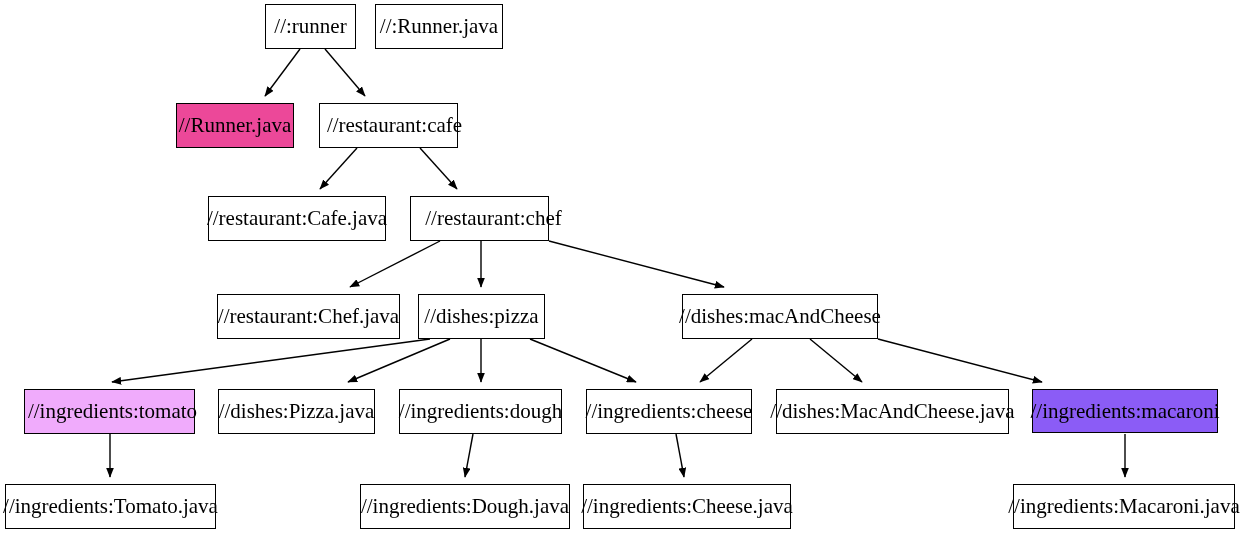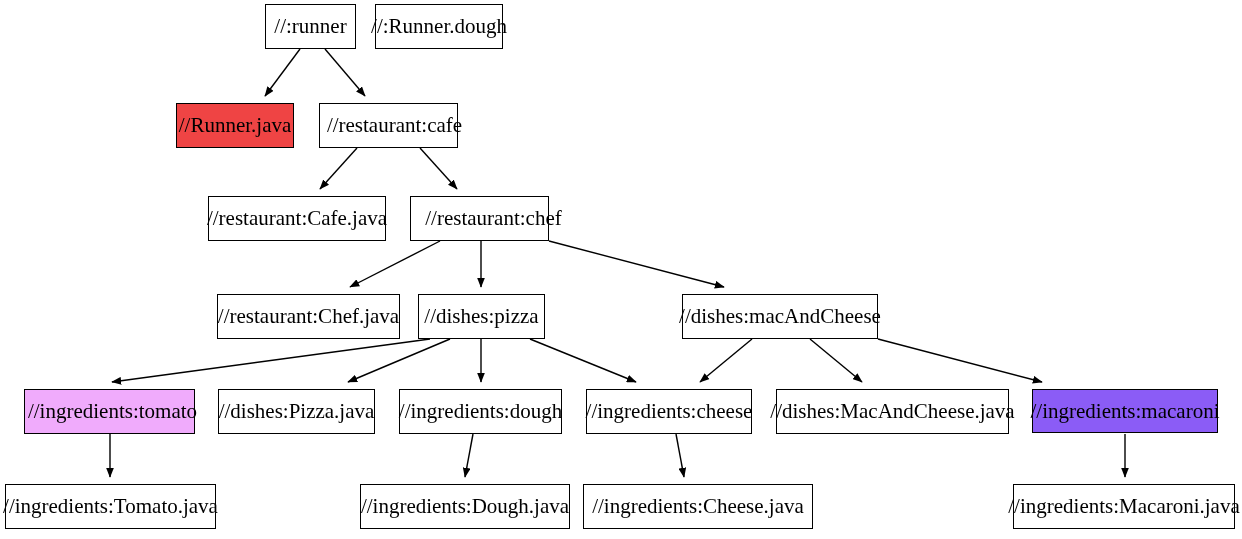--- a/index.html
+++ b/index.html
@@ -73,23 +73,23 @@
         <line x1="676" y1="434" x2="684" y2="477" stroke="#000000" stroke-width="1.4" marker-end="url(#arrowhead)"></line>
         <line x1="1125" y1="434" x2="1125" y2="477" stroke="#000000" stroke-width="1.4" marker-end="url(#arrowhead)"></line>
       </g>
   </svg>
 
   <div id="nodes-group">
       <div class="graph-node" style="left: 265px; top: 4px; width: 91px; height: 45px; border-color: rgb(0, 0, 0); background: rgb(255, 255, 255);">
         <span class="node-label" style="color: rgb(0, 0, 0);">//:runner</span>
       </div>
       <div class="graph-node" style="left: 375px; top: 4px; width: 128px; height: 45px; border-color: rgb(0, 0, 0); background: rgb(255, 255, 255);">
-        <span class="node-label" style="color: rgb(0, 0, 0);">//:Runner.dough</span>
+        <span class="node-label" style="color: rgb(0, 0, 0);">//:Runner.java</span>
       </div>
-      <div class="graph-node" style="left: 176px; top: 103px; width: 118px; height: 45px; border-color: rgb(0, 0, 0); background: #ef4444;">
+      <div class="graph-node" style="left: 176px; top: 103px; width: 118px; height: 45px; border-color: rgb(0, 0, 0); background: #ec4899;">
         <span class="node-label" style="color: rgb(0, 0, 0);">//Runner.java</span>
       </div>
       <div class="graph-node" style="left: 319px; top: 103px; width: 139px; height: 45px; border-color: rgb(0, 0, 0); background: rgb(255, 255, 255); padding-left: 12px;">
         <span class="node-label" style="color: rgb(0, 0, 0);">//restaurant:cafe</span>
       </div>
       <div class="graph-node" style="left: 208px; top: 196px; width: 178px; height: 45px; border-color: rgb(0, 0, 0); background: rgb(255, 255, 255);">
         <span class="node-label" style="color: rgb(0, 0, 0);">//restaurant:Cafe.java</span>
       </div>
       <div class="graph-node" style="left: 410px; top: 196px; width: 139px; height: 45px; border-color: rgb(0, 0, 0); background: rgb(255, 255, 255); padding-left: 28px;">
         <span class="node-label" style="color: rgb(0, 0, 0);">//restaurant:chef</span>
@@ -120,21 +120,21 @@
       </div>
       <div class="graph-node" style="left: 1032px; top: 389px; width: 186px; height: 44px; border-color: rgb(0, 0, 0); background: #8b5cf6;">
         <span class="node-label" style="color: rgb(0, 0, 0);">//ingredients:macaroni</span>
       </div>
       <div class="graph-node" style="left: 5px; top: 484px; width: 211px; height: 45px; border-color: rgb(0, 0, 0); background: rgb(255, 255, 255);">
         <span class="node-label" style="color: rgb(0, 0, 0);">//ingredients:Tomato.java</span>
       </div>
       <div class="graph-node" style="left: 360px; top: 484px; width: 210px; height: 45px; border-color: rgb(0, 0, 0); background: rgb(255, 255, 255);">
         <span class="node-label" style="color: rgb(0, 0, 0);">//ingredients:Dough.java</span>
       </div>
-      <div class="graph-node" style="left: 583px; top: 484px; width: 230px; height: 45px; border-color: rgb(0, 0, 0); background: rgb(255, 255, 255);">
+      <div class="graph-node" style="left: 583px; top: 484px; width: 208px; height: 45px; border-color: rgb(0, 0, 0); background: rgb(255, 255, 255);">
         <span class="node-label" style="color: rgb(0, 0, 0);">//ingredients:Cheese.java</span>
       </div>
       <div class="graph-node" style="left: 1013px; top: 484px; width: 222px; height: 45px; border-color: rgb(0, 0, 0); background: rgb(255, 255, 255);">
         <span class="node-label" style="color: rgb(0, 0, 0);">//ingredients:Macaroni.java</span>
       </div>
     </div>
 
 </div>
 
 </body></html>

